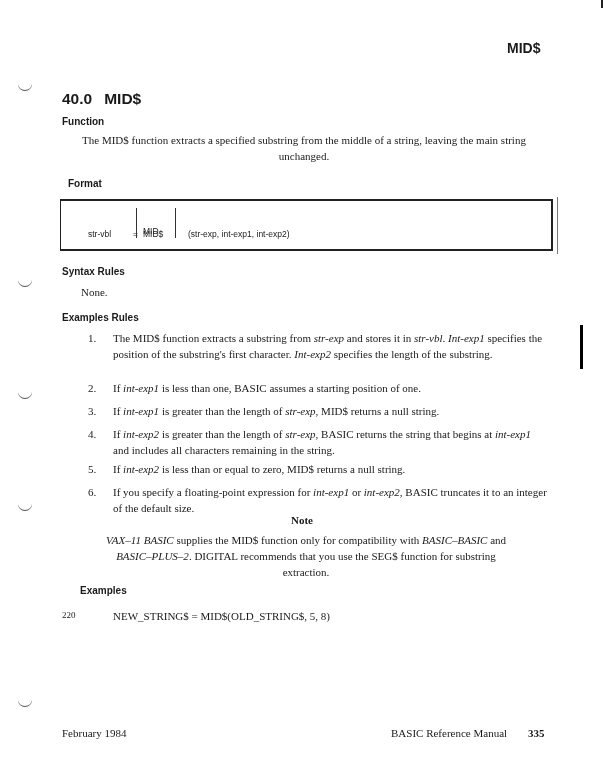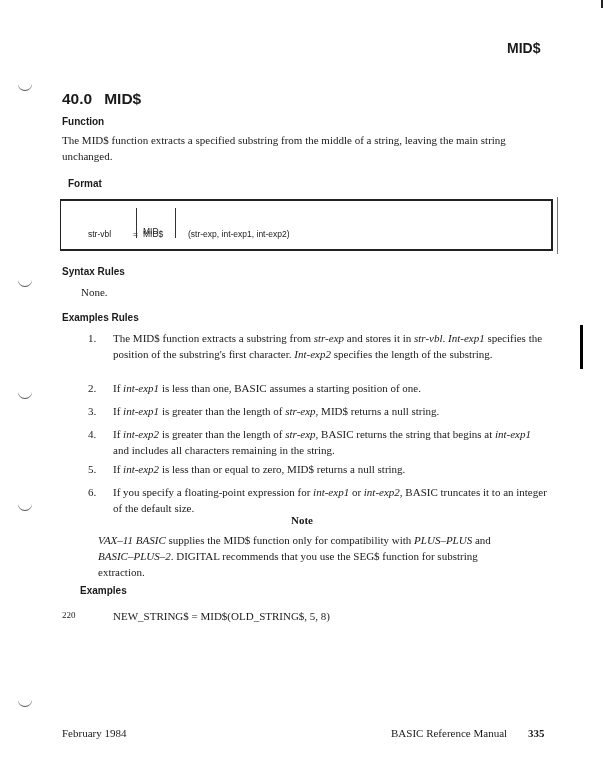--- a/index.html
+++ b/index.html
@@ -4,21 +4,21 @@
 <style>
   html, body { margin: 0; padding: 0; background: #fff; }
   body { width: 604px; height: 783px; position: relative; overflow: hidden; color: #1a1a1a; font-family: "Liberation Serif", serif; }
   .abs { position: absolute; }
   .sans { font-family: "Liberation Sans", sans-serif; }
   .mono { font-family: Liberation Serif, serif; }
   .running-head { left: 507px; top: 40px; font-size: 14px; font-weight: bold; }
   .sec-title { left: 62px; top: 90px; font-size: 15.5px; font-weight: bold; }
   .sec-title .num { margin-right: 12px; }
   .label { font-size: 10px; font-weight: bold; }
-  .body { font-size: 11px; line-height: 16px; }
+  .body { font-size: 11px; line-height: 16px; text-align: center; }
   .format-box { left: 60px; top: 199px; width: 490px; height: 48px; border: 1px solid #222; border-top: 2px solid #222; border-bottom: 2px solid #222; border-right: 2px solid #222; }
   .format-box::after { content: ""; position: absolute; right: -7px; top: -4px; width: 1px; height: 57px; background: #777; }
   .fb-text { font-size: 8.5px; }
   .brace { position: absolute; width: 5px; border-left: 1px solid #333; }
   .brace.r { border-left: none; border-right: 1px solid #333; }
   .rule { left: 88px; width: 460px; font-size: 11px; line-height: 16px; }
   .rule .n { position: absolute; left: 0; top: 0; }
   .rule .t { margin-left: 25px; display: block; }
   .margin-mark { left: 18px; width: 14px; height: 6px; border-bottom: 1px solid #555; border-radius: 0 0 10px 10px; }
   .change-bar { left: 580px; top: 325px; width: 3px; height: 44px; background: #000; }
@@ -75,21 +75,21 @@
 <div class="abs rule" style="top:461px;">
     <span class="n">5.</span>
     <span class="t">If <i>int-exp2</i> is less than or equal to zero, MID$ returns a null string.</span>
   </div>
 <div class="abs rule" style="top:484px;">
     <span class="n">6.</span>
     <span class="t">If you specify a floating-point expression for <i>int-exp1</i> or <i>int-exp2</i>, BASIC truncates it to an integer of the default size.</span>
   </div>
 
 <div class="abs body" style="left:0; width:604px; top:512px; text-align:center; font-weight:bold;">Note</div>
-<div class="abs body" style="left:98px; top:532px; width:416px;"><i>VAX–11 BASIC</i> supplies the MID$ function only for compatibility with <i>PLUS–PLUS</i> and <i>BASIC–PLUS–2</i>. DIGITAL recommends that you use the SEG$ function for substring extraction.</div>
+<div class="abs body" style="left:98px; top:532px; width:416px;"><i>VAX–11 BASIC</i> supplies the MID$ function only for compatibility with <i>BASIC–BASIC</i> and <i>BASIC–PLUS–2</i>. DIGITAL recommends that you use the SEG$ function for substring extraction.</div>
 
 <div class="abs label sans" style="left:62px; top:585px;padding-left:18px;">Examples</div>
 <div class="abs mono" style="left:62px; top:610px; font-size:9px;">220</div>
 <div class="abs mono" style="left:113px; top:610px; font-size:11px;">NEW_STRING$ = MID$(OLD_STRING$, 5, 8)</div>
 
 <div class="abs change-bar"></div>
 
 <div class="abs margin-mark" style="top:84px;"></div>
 <div class="abs margin-mark" style="top:280px;"></div>
 <div class="abs margin-mark" style="top:392px;"></div>

